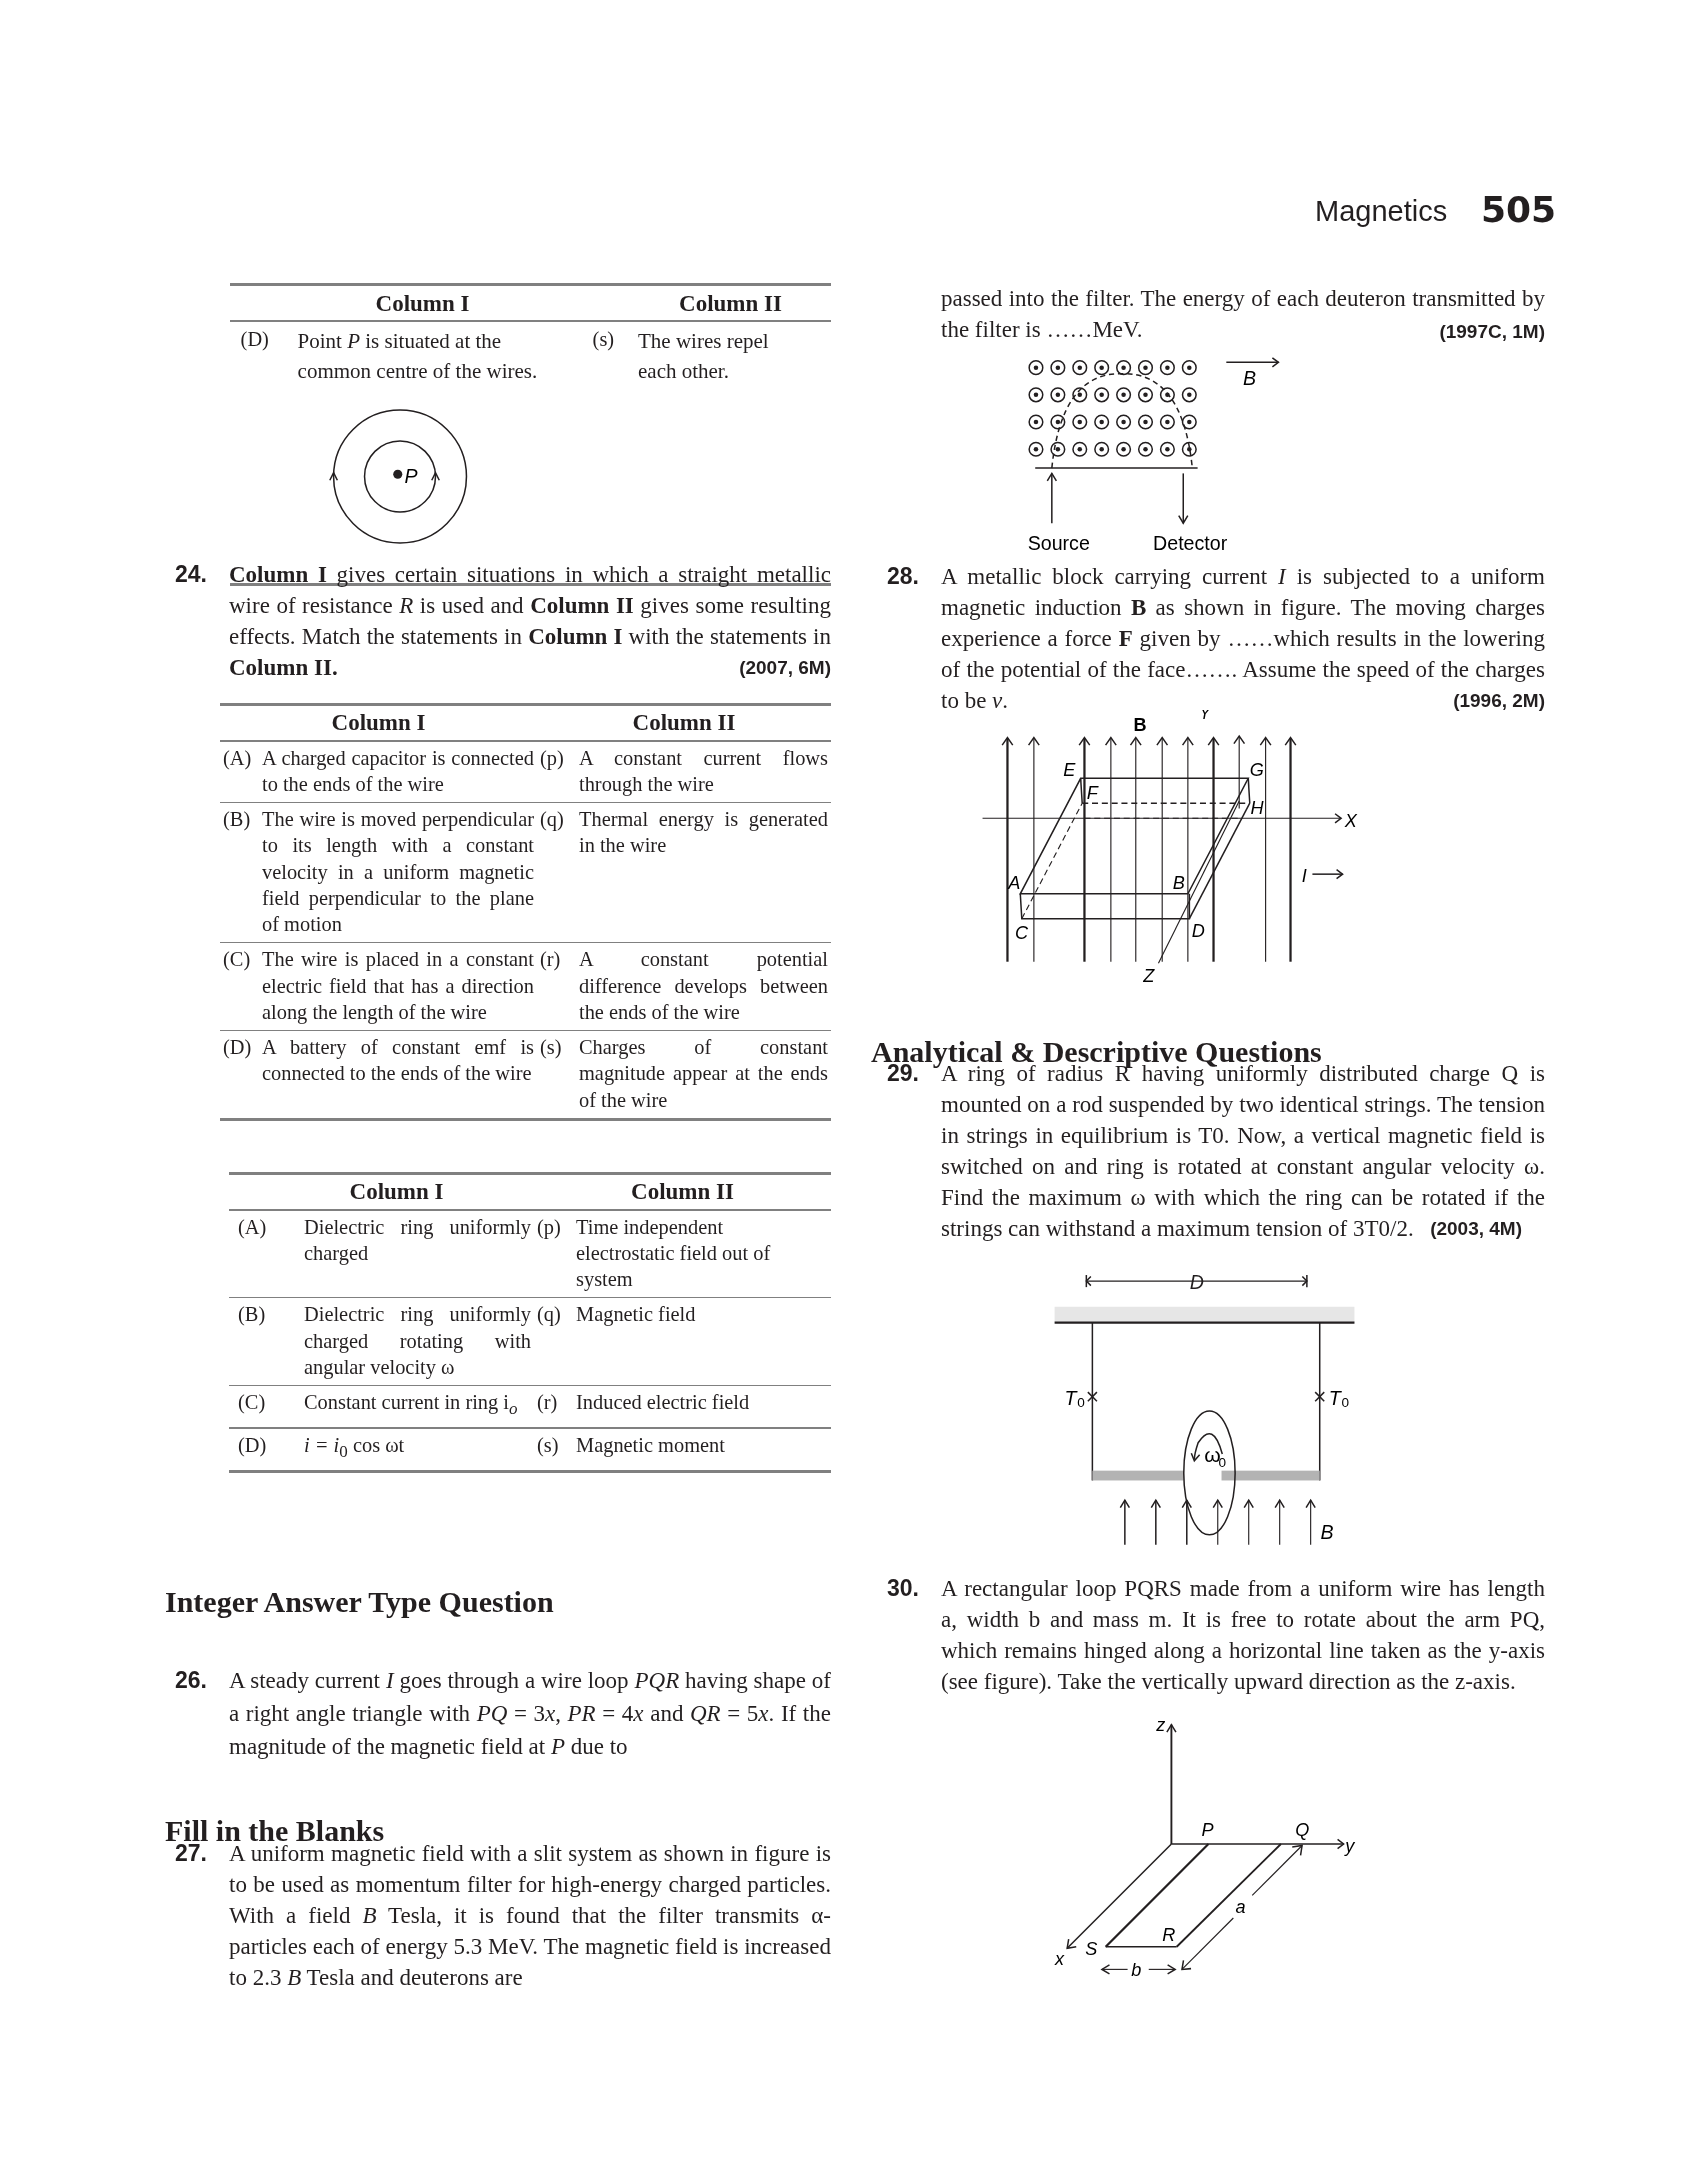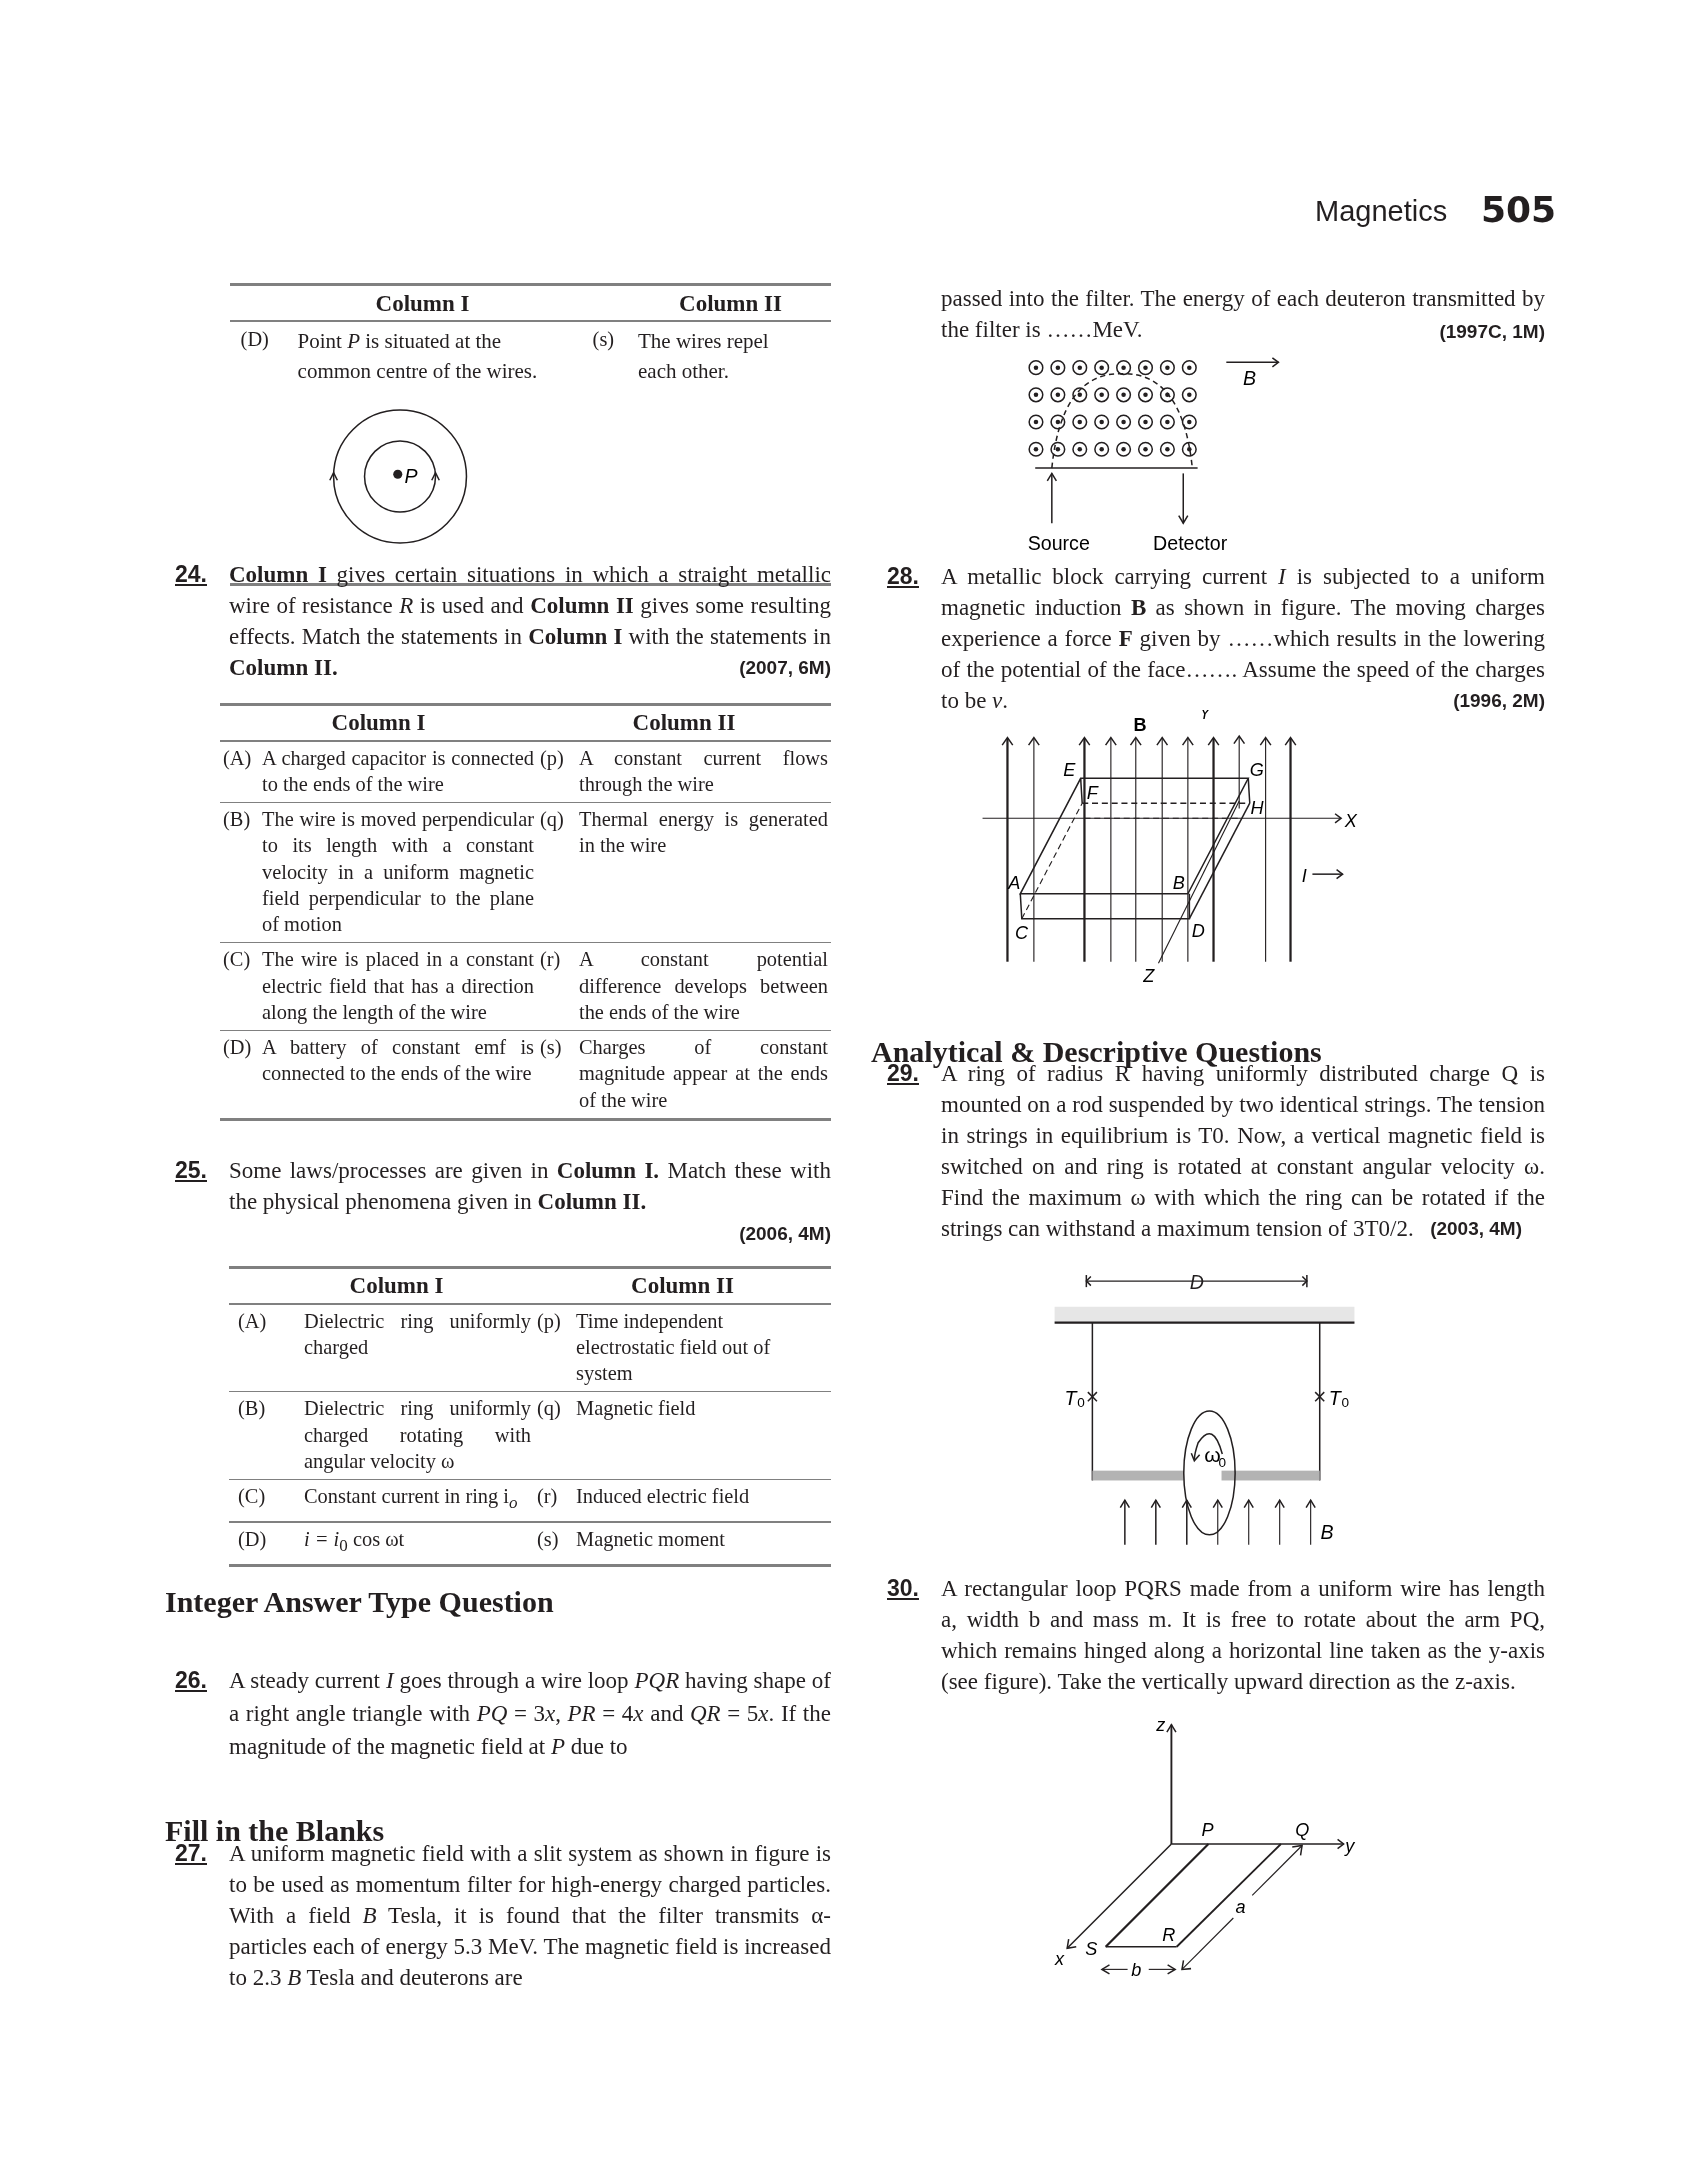--- a/index.html
+++ b/index.html
@@ -3,21 +3,21 @@
 <meta charset="utf-8">
 <style>
   html,body{margin:0;padding:0;background:#fff;}
   body{width:1700px;height:2172px;position:relative;overflow:hidden;color:#231f20;
        font-family:"Liberation Serif","DejaVu Serif",serif;}
   .abs{position:absolute;}
   .hdr-title{font-family:Liberation Sans, sans-serif;font-size:29px;color:#231f20;}
   .hdr-num{font-family:"DejaVu Sans","Liberation Sans",sans-serif;font-size:36px;font-weight:bold;}
   .col{position:absolute;}
   .q{position:relative;font-size:23px;line-height:31px;text-align:justify;}
-  .qnum{position:absolute;left:-54px;top:0;font-family:"Liberation Sans","DejaVu Sans",sans-serif;font-weight:bold;font-size:23px;text-decoration:underline;}
+  .qnum{position:absolute;left:-54px;top:0;font-family:"Liberation Sans","DejaVu Sans",sans-serif;font-weight:bold;font-size:23px;}
   .meta{float:right;font-family:"Liberation Sans","DejaVu Sans",sans-serif;font-weight:bold;font-size:19px;}
   .sect{font-family:"Liberation Serif",serif;font-weight:bold;font-size:30px;margin-top:25px;}
   b{font-weight:bold;}
   i{font-style:italic;}
   table.mt{border-collapse:collapse;width:100%;font-size:20.4px;line-height:26.4px;}
   table.mt th{font-weight:bold;font-size:23px;padding:4.5px 0 3px 0;}
   table.mt td{vertical-align:top;padding:3px 3px 4.5px 3px;}
   table.mt tr.top td, table.mt tr.top th{border-top:3px solid #808080;}
   table.mt tr.hdrrow th{border-bottom:2.3px solid #808080;}
   table.mt tr.sep td{border-top:1.5px solid #808080;}
@@ -101,27 +101,20 @@
       <td class="lbl">(D)</td>
       <td class="just">A battery of constant emf is connected to the ends of the wire</td>
       <td class="lbl">(s)</td>
       <td class="just">Charges of constant magnitude appear at the ends of the wire</td>
     </tr>
   </tbody>
     </table>
 </div>
 
 <div class="col" style="left:229px;top:1155px;width:602px;">
-  <div class="q">
-    <span class="qnum">25.</span>
-    <span>
-      <span>Some laws/processes are given in </span><b>Column I.</b><span> Match these with the physical phenomena given in </span><b>Column II.</b>
-    </span>
-    <div style="text-align:right;"><span class="meta" style="float:none;">(2006, 4M)</span></div>
-  </div>
   <table class="mt" style="margin-top:16.6px;">
     <tbody>
         <tr class="top hdrrow">
       <th colspan="2" style="padding-left:30px;">Column I</th>
       <th colspan="2">Column II</th>
     </tr>
     <tr>
       <td class="lbl" style="width:60px;padding-left:9px;">(A)</td>
       <td class="just" style="width:227px;">Dielectric ring uniformly charged</td>
       <td class="lbl" style="width:33px;">(p)</td>

